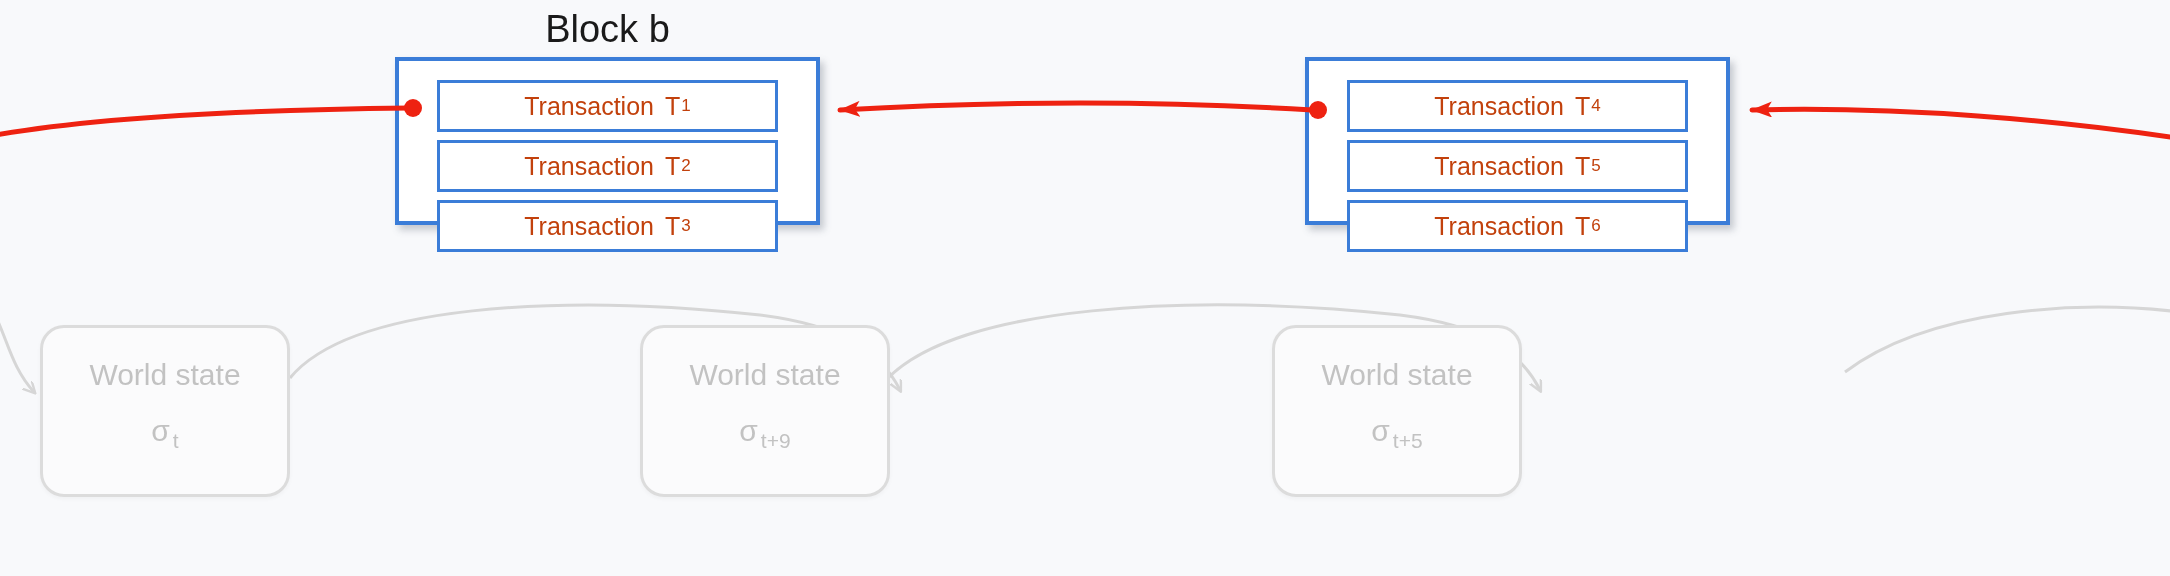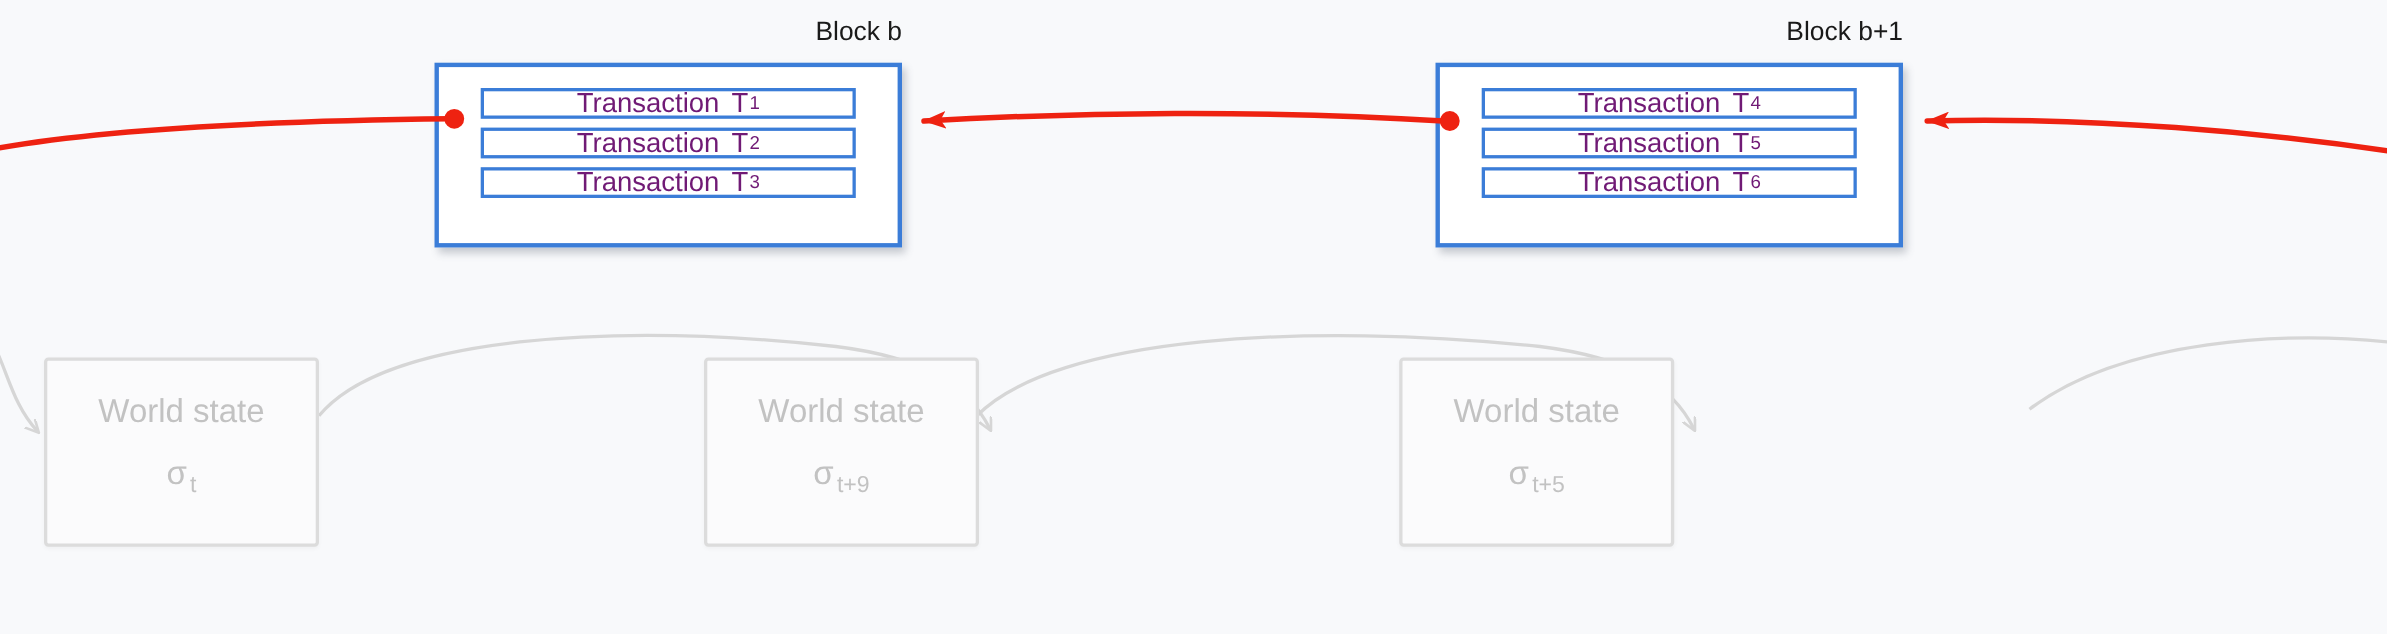--- a/index.html
+++ b/index.html
@@ -38,65 +38,65 @@
     position: absolute;
     z-index: 3;
     box-sizing: border-box;
     background: #ffffff;
     border: 4px solid #3b7dd8;
     box-shadow: 4px 5px 7px rgba(80, 90, 105, 0.30);
   }
   .block-title {
     position: absolute;
     z-index: 3;
-    text-align: right;
+    text-align: center;
     color: #1a1a1a;
-    font-size: 24px;
+    font-size: 38px;
     line-height: 34px;
     white-space: nowrap;
   }
   .tx-list {
     position: absolute;
     left: 38px;
     right: 38px;
     top: 19px;
     display: flex;
     flex-direction: column;
     gap: 8px;
   }
   .tx {
     box-sizing: border-box;
-    height: 28px;
+    height: 52px;
     background: #ffffff;
     border: 3px solid #3b7dd8;
     display: flex;
     align-items: center;
     justify-content: center;
-    color: #701a75;
+    color: #c2410c;
     font-size: 25px;
     line-height: 26px;
     white-space: nowrap;
   }
   .tx .tx-sub {
     font-size: 17px;
     vertical-align: sub;
     margin-left: 1px;
   }
   .tx .tx-t {
     margin-left: 11px;
   }
 
   
   .wstate {
     position: absolute;
     z-index: 2;
     box-sizing: border-box;
     background: #fbfbfc;
     border: 3px solid #dcdcdc;
-    border-radius: 4px;
+    border-radius: 24px;
     display: flex;
     flex-direction: column;
     align-items: center;
     justify-content: center;
     color: #c2c2c2;
     box-shadow: 0 2px 4px rgba(0,0,0,0.035);
   }
   .wstate-label {
     font-size: 30px;
     line-height: 36px;
@@ -171,21 +171,20 @@
           <span class="tx-sub">2</span>
       </div>
       <div class="tx">
         <span>Transaction</span>
           <span class="tx-t">T</span>
           <span class="tx-sub">3</span>
       </div>
     </div>
   </div>
 
-  <div class="block-title" style="left:1305px; top:12px; width:425px;">Block b+1</div>
 
   <div class="block" style="left:1305px; top:57px; width:425px; height:168px;">
     <div class="tx-list">
       <div class="tx">
         <span>Transaction</span>
           <span class="tx-t">T</span>
           <span class="tx-sub">4</span>
       </div>
       <div class="tx">
         <span>Transaction</span>

